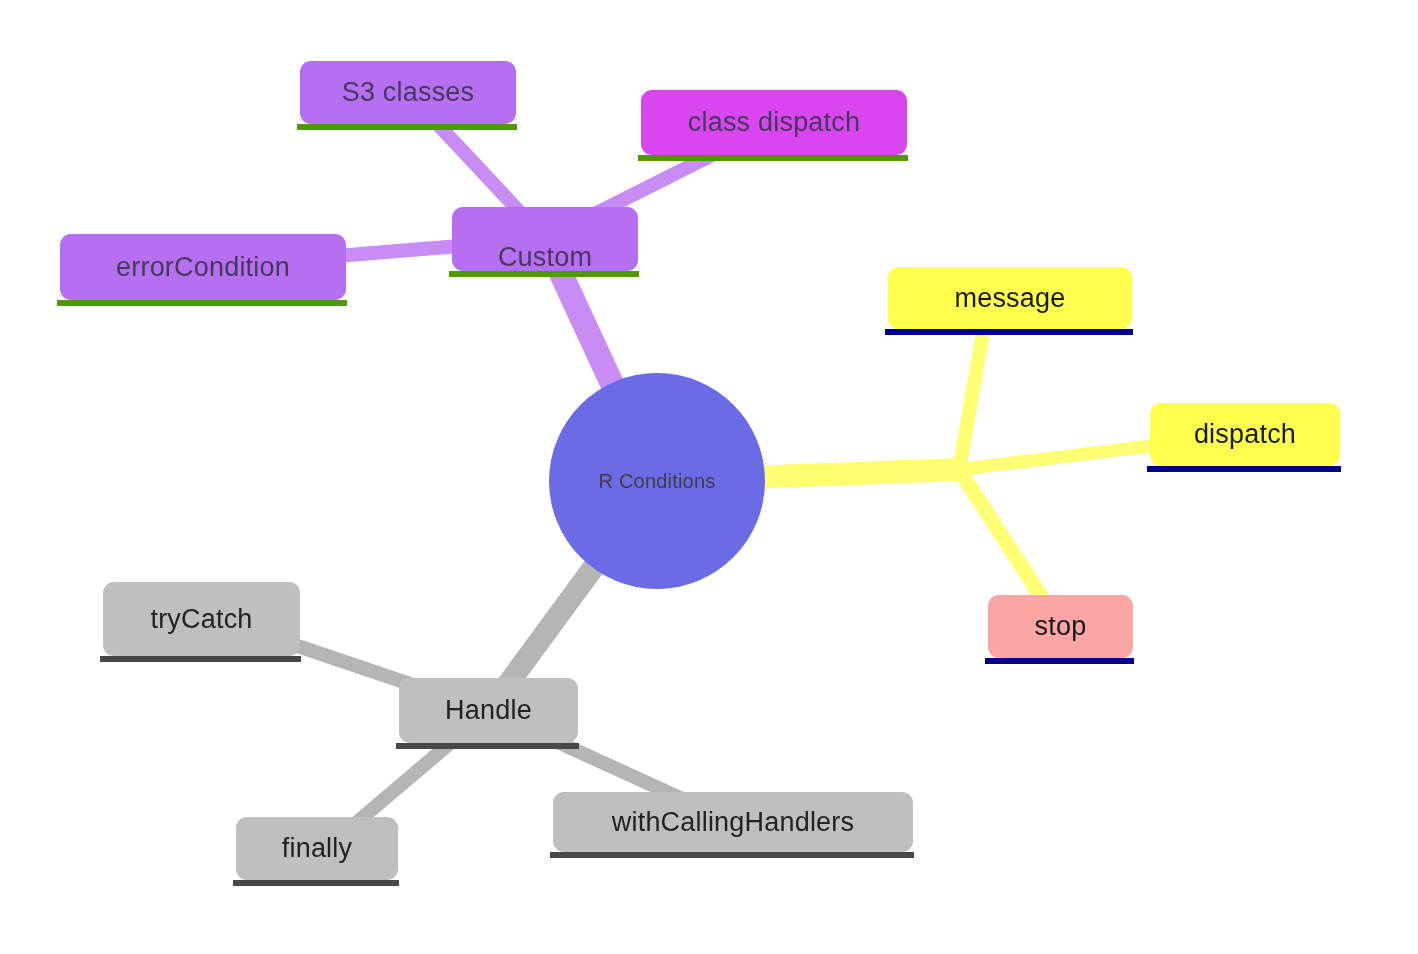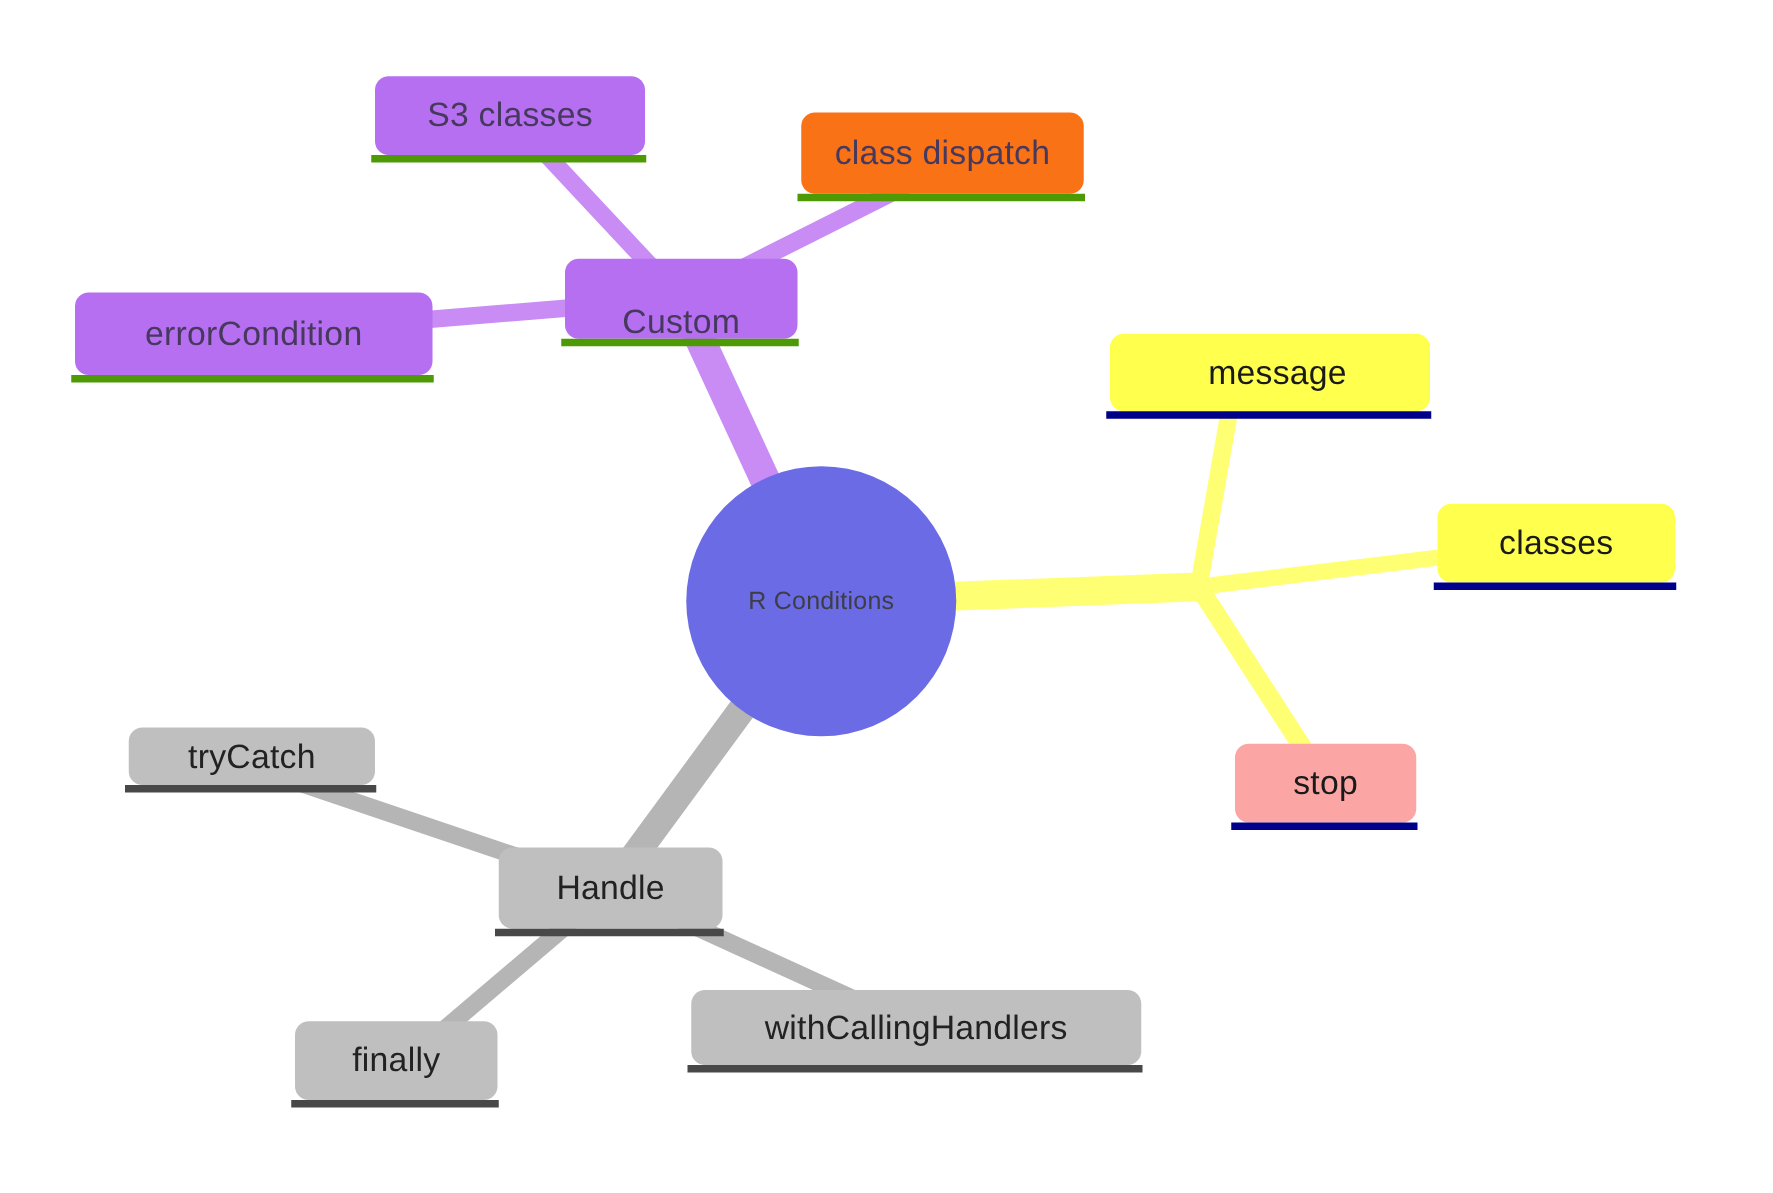--- a/index.html
+++ b/index.html
@@ -58,52 +58,52 @@
       <line x1="488.5" y1="710.5" x2="201.5" y2="613.5" stroke="#b5b5b5" stroke-width="14"></line>
       <line x1="488.5" y1="710.5" x2="326" y2="848.5" stroke="#b5b5b5" stroke-width="14"></line>
       <line x1="488.5" y1="710.5" x2="733" y2="822" stroke="#b5b5b5" stroke-width="14"></line>
     </svg>
 
   <div class="node" style="left: 300px; top: 61px; width: 216px; height: 63px; background: rgb(181, 111, 240); color: rgb(70, 57, 93);">
     <span class="node-label">S3 classes</span>
     <span class="node-underline" style="background: rgb(78, 154, 6);"></span>
   </div>
 
-  <div class="node" style="left: 641px; top: 90px; width: 226px; height: 65px; background: #f97316; color: rgb(70, 57, 93);">
+  <div class="node" style="left: 641px; top: 90px; width: 266px; height: 65px; background: #d946ef; color: rgb(70, 57, 93);">
     <span class="node-label">class dispatch</span>
     <span class="node-underline" style="background: rgb(78, 154, 6);"></span>
   </div>
 
   <div class="node" style="left: 60px; top: 234px; width: 286px; height: 66px; background: rgb(181, 111, 240); color: rgb(70, 57, 93);">
     <span class="node-label">errorCondition</span>
     <span class="node-underline" style="background: rgb(78, 154, 6);"></span>
   </div>
 
   <div class="node" style="left: 452px; top: 207px; width: 186px; height: 64px; background: rgb(181, 111, 240); color: rgb(70, 57, 93); align-items: flex-end;">
     <span class="node-label">Custom</span>
     <span class="node-underline" style="background: rgb(78, 154, 6);"></span>
   </div>
 
-  <div class="node" style="left: 888px; top: 267px; width: 244px; height: 62px; background: rgb(255, 255, 77); color: rgb(26, 26, 26); padding-left: 12px;">
+  <div class="node" style="left: 888px; top: 267px; width: 244px; height: 62px; background: rgb(255, 255, 77); color: rgb(26, 26, 26);">
     <span class="node-label">message</span>
     <span class="node-underline" style="background: rgb(0, 0, 139);"></span>
   </div>
 
   <div class="node" style="left: 1150px; top: 403px; width: 190px; height: 63px; background: rgb(255, 255, 77); color: rgb(26, 26, 26);">
-    <span class="node-label">classes</span>
+    <span class="node-label">dispatch</span>
     <span class="node-underline" style="background: rgb(0, 0, 139);"></span>
   </div>
 
 
   <div class="node" style="left: 988px; top: 595px; width: 145px; height: 63px; background: #fca5a5; color: rgb(26, 26, 26);">
     <span class="node-label">stop</span>
     <span class="node-underline" style="background: rgb(0, 0, 139);"></span>
   </div>
 
-  <div class="node" style="left: 103px; top: 582px; width: 197px; height: 46px; background: rgb(191, 191, 191); color: rgb(34, 34, 34);">
+  <div class="node" style="left: 103px; top: 582px; width: 197px; height: 74px; background: rgb(191, 191, 191); color: rgb(34, 34, 34);">
     <span class="node-label">tryCatch</span>
     <span class="node-underline" style="background: rgb(72, 72, 72);"></span>
   </div>
 
   <div class="node" style="left: 399px; top: 678px; width: 179px; height: 65px; background: rgb(191, 191, 191); color: rgb(34, 34, 34);">
     <span class="node-label">Handle</span>
     <span class="node-underline" style="background: rgb(72, 72, 72);"></span>
   </div>
 
   <div class="node" style="left: 236px; top: 817px; width: 162px; height: 63px; background: rgb(191, 191, 191); color: rgb(34, 34, 34);">

